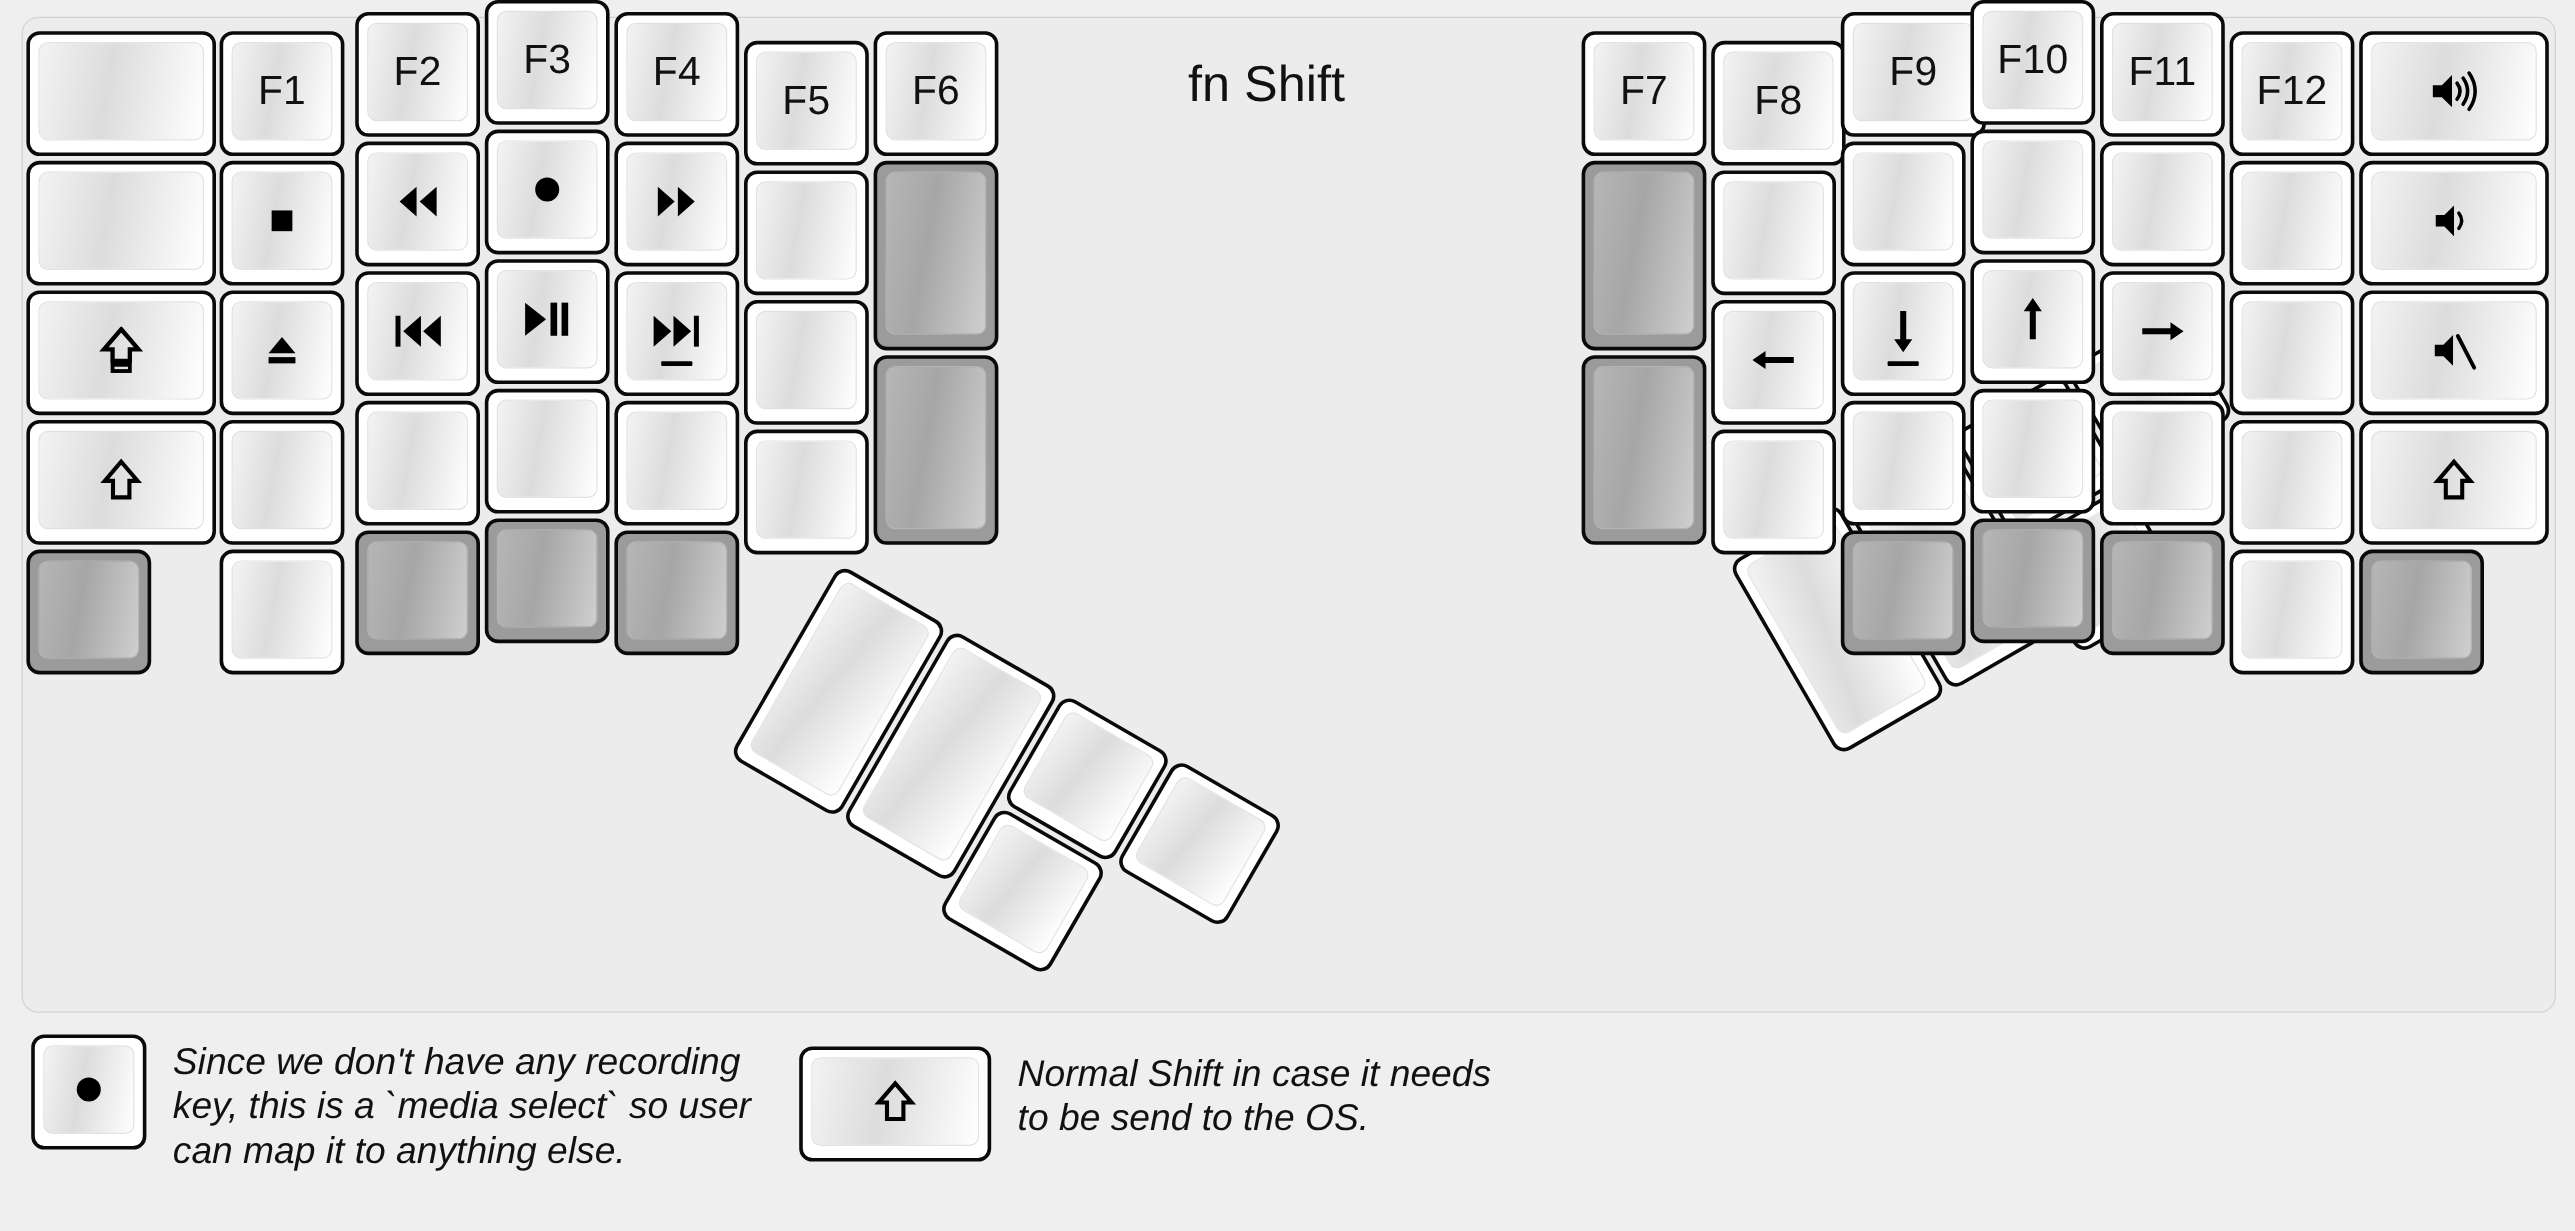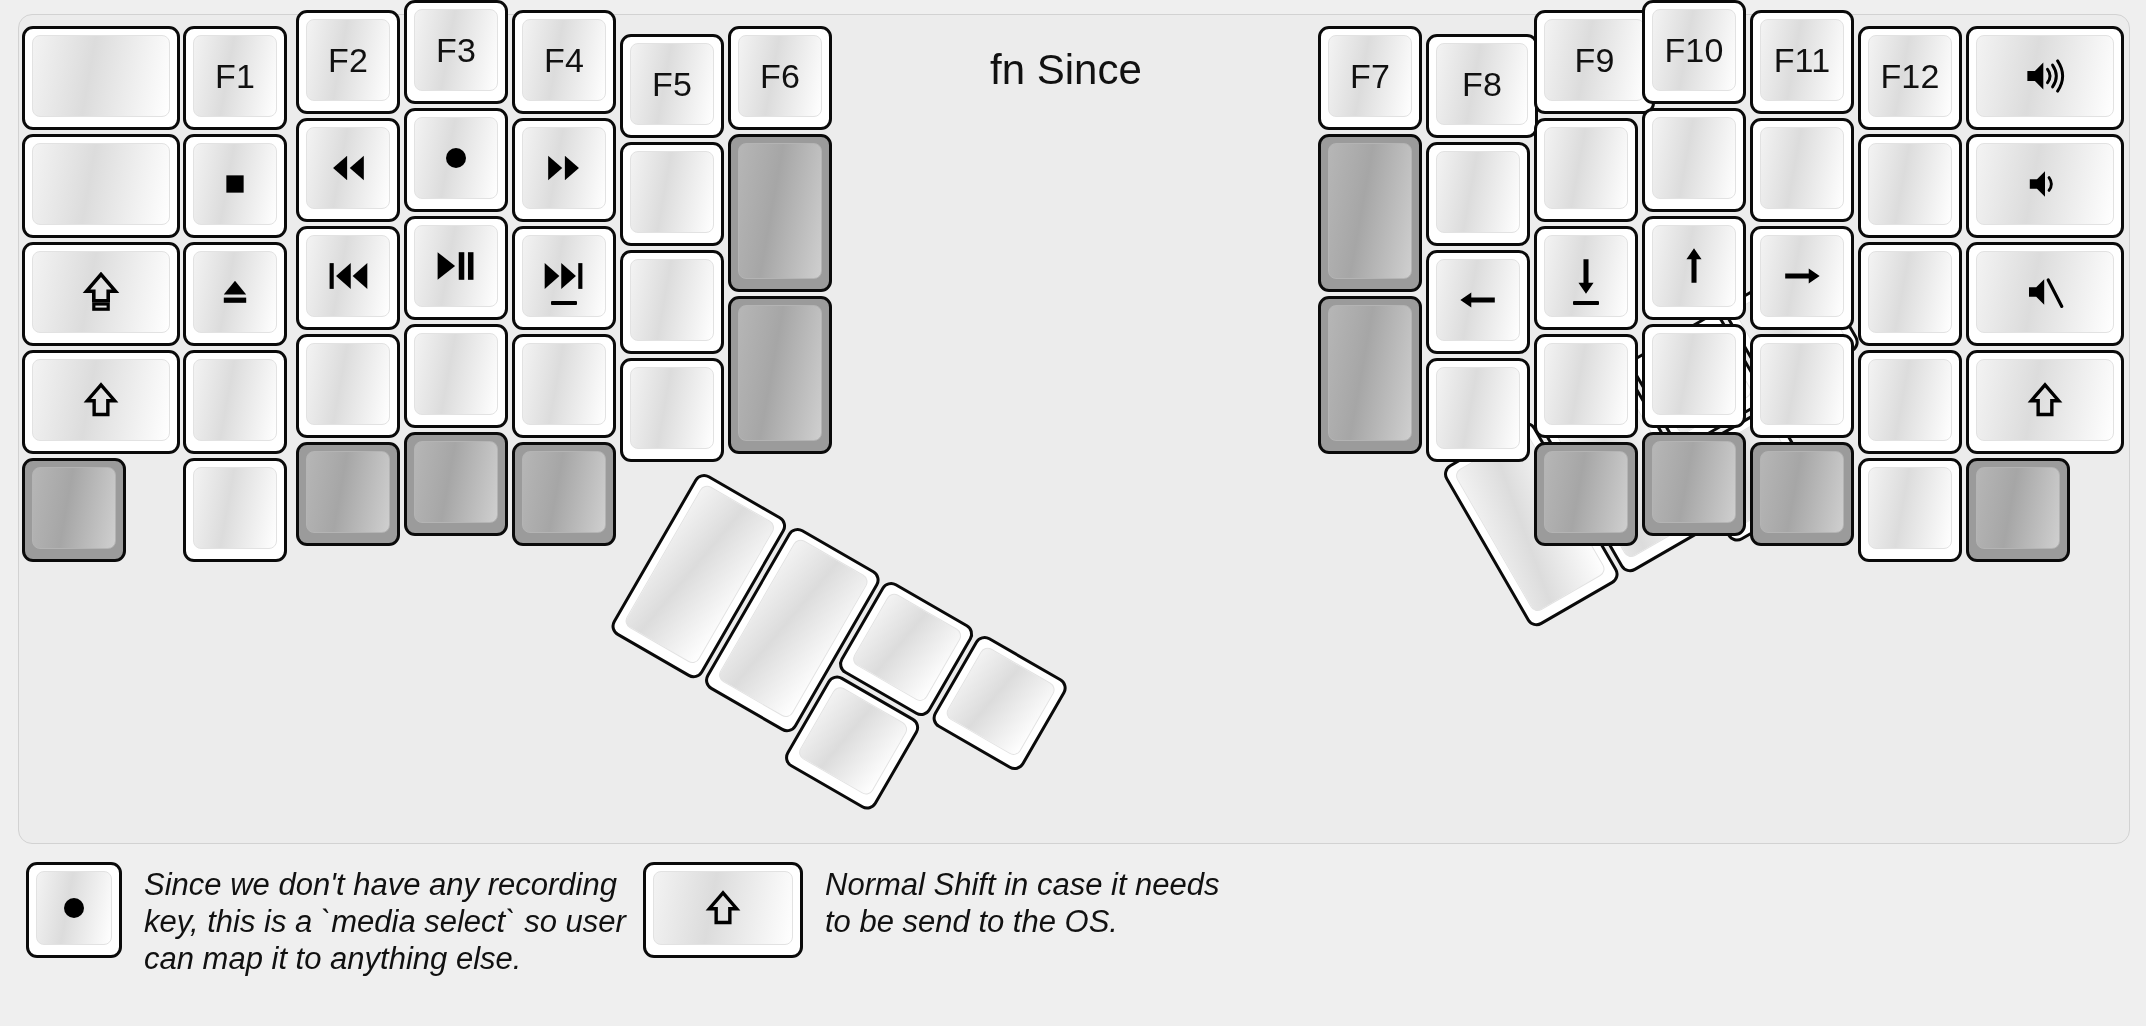--- a/index.html
+++ b/index.html
@@ -110,21 +110,21 @@
     color:#111;
     white-space:pre-line;
     padding-top:4px;
   }
 </style>
 </head>
 <body>
 
 <div id="root">
   <div class="panel"></div>
-  <div class="title">fn Since</div>
+  <div class="title">fn Shift</div>
   <div id="keys-layer">
       <div class="key" style="left: 22px; top: 26px; width: 158px; height: 104px;">
         <div class="cap"></div>
       </div>
       <div class="key" style="left: 22px; top: 134px; width: 158px; height: 104px;">
         <div class="cap"></div>
       </div>
       <div class="key" style="left: 22px; top: 242px; width: 158px; height: 104px;">
         <div class="cap">
           <span class="glyph">
@@ -503,21 +503,21 @@
               <svg width="40" height="40" viewBox="0 0 100 100" xmlns="http://www.w3.org/2000/svg" fill="#000">
                 <circle cx="50" cy="50" r="25"></circle>
               </svg>
             </span>
           </div>
         </div>
         <div class="legend-text">Since we don't have any recording
 key, this is a `media select` so user
 can map it to anything else.</div>
       </div>
-      <div class="legend-item" style="left: 625px;">
+      <div class="legend-item" style="left: 648px; margin-top: 10px;">
         <div class="legend-key" style="width: 160px; height: 96px;">
           <div class="cap">
             <span class="glyph">
               <svg width="38" height="38" viewBox="0 0 100 100" xmlns="http://www.w3.org/2000/svg" fill="#000">
                 <path d="M50 10 L86 52 L68 52 L68 88 L32 88 L32 52 L14 52 Z" fill="none" stroke="#000" stroke-width="9" stroke-linejoin="miter"></path>
               </svg>
             </span>
           </div>
         </div>
         <div class="legend-text">Normal Shift in case it needs

